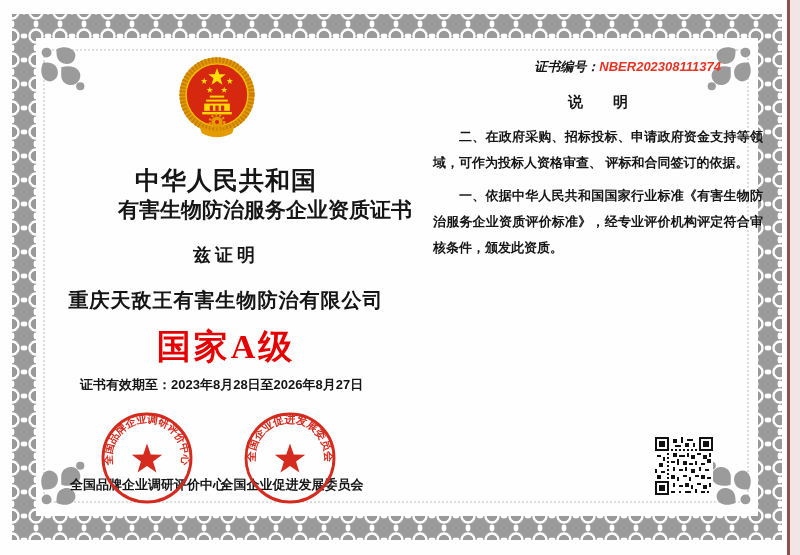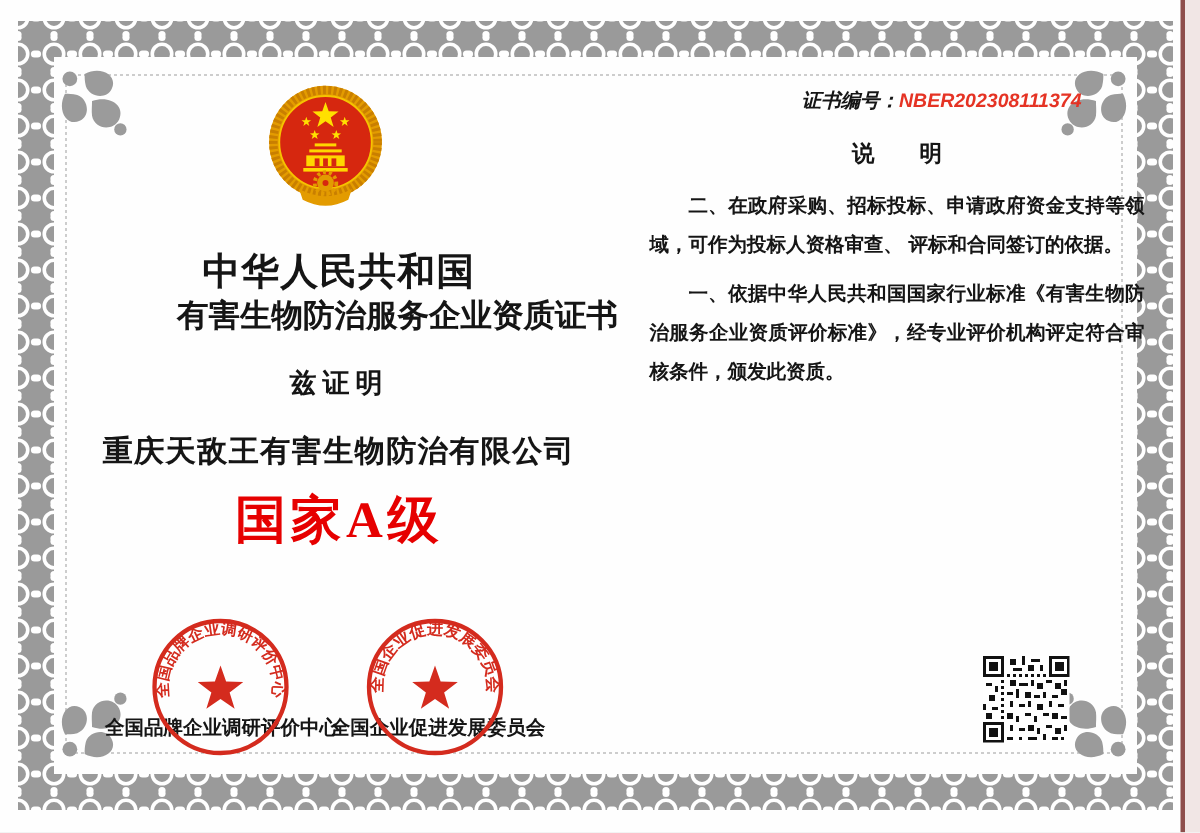--- a/index.html
+++ b/index.html
@@ -118,20 +118,21 @@
       <path d="M28,89 Q50,101 72,89 L69,98 Q50,108 31,98 Z" fill="#e39b00"></path>
     </svg>
 
     <div class="title1">中华人民共和国</div>
     <div class="title2">有害生物防治服务企业资质证书</div>
     <div class="certify">兹证明</div>
     <div class="company">重庆天敌王有害生物防治有限公司</div>
     <div class="grade">国家A级</div>
 
     <div class="dates">
+      <div><span>证书有效期至：</span><span>2023年8月28日至2026年8月27日</span></div>
     </div>
 
     <div class="seal-label seal-label-left">全国品牌企业调研评价中心</div>
     <div class="seal-label seal-label-right">全国企业促进发展委员会</div>
 
     <svg class="seal seal-left" viewBox="0 0 120 120">
       <defs>
           <path id="arcL" d="M 29,91 A 44,44 0 1 1 91,91" fill="none"></path>
         </defs>
       <circle cx="60" cy="60" r="55" fill="none" stroke="#d42b1e" stroke-width="3.6"></circle>

